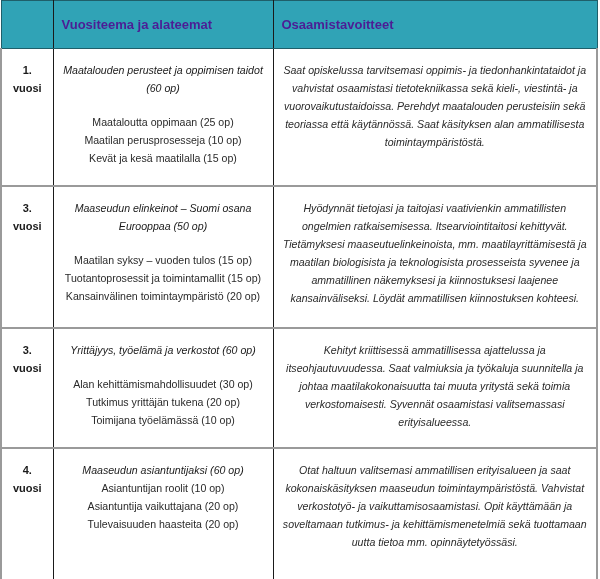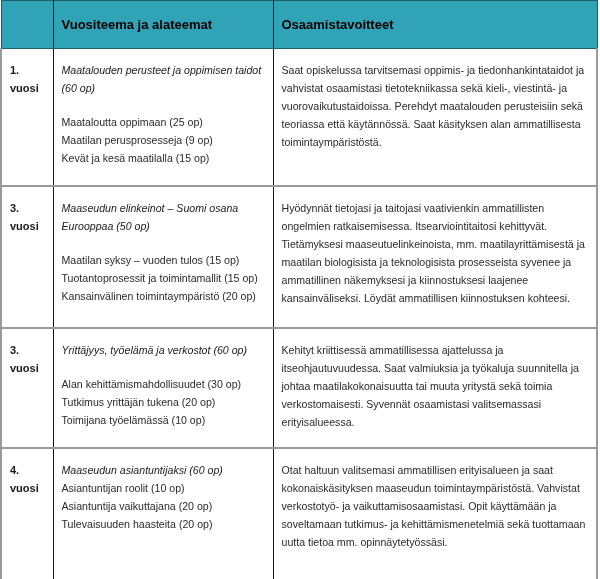--- a/index.html
+++ b/index.html
@@ -6,49 +6,50 @@
   body { width: 600px; height: 579px; overflow: hidden; font-family: "Liberation Sans", "DejaVu Sans", sans-serif; color: #1a1a1a; }
   table.curriculum {
     border-collapse: collapse;
     width: 598px;
     table-layout: fixed;
     font-size: 10.6px;
     line-height: 18px;
   }
   table.curriculum th {
     background: #30a3b6;
-    color: #000000;
+    color: #4c1d95;
     font-weight: bold;
     font-size: 13px;
     text-align: left;
     height: 47px;
     padding: 0 8px;
     border-top: 1px solid #1f5f6a;
     border-bottom: 1px solid #1f5f6a;
     border-left: 1px solid #1a1a1a;
     border-right: 1px solid #1a1a1a;
   }
   table.curriculum th:first-child { border-left: 1px solid #1f5f6a; }
   table.curriculum th:last-child { border-right: 1px solid #1f5f6a; }
   table.curriculum td {
     vertical-align: top;
     padding: 12px 8px 10px 8px;
     border-left: 1px solid #1a1a1a;
     border-right: 1px solid #1a1a1a;
     border-bottom: 2px solid #9a9a9a;
+    text-align: center;
   }
   table.curriculum td:first-child { border-left: 2px solid #9a9a9a; font-weight: bold; font-size: 11px; }
   table.curriculum td:last-child { border-right: 2px solid #9a9a9a; }
   .col-year { width: 52px; }
   .col-theme { width: 220px; }
   .col-goals { width: auto; }
   .theme-title { font-weight: normal; font-style: italic; display: block; }
   .theme-gap { height: 16px; }
   .subtheme { display: block; color: #2a2a2a; }
-  .goals-text { display: block; color: #2a2a2a; }
+  .goals-text { display: block; color: #2a2a2a; font-style: italic; }
   tr.r1 td { height: 114px; }
   tr.r2 td { height: 118px; }
   tr.r3 td { height: 96px; }
   tr.r4 td { height: 110px; }
 </style>
 </head>
 <body>
 
 <table class="curriculum">
   <colgroup>
@@ -63,21 +64,21 @@
       <th>Osaamistavoitteet</th>
     </tr>
   </thead>
   <tbody>
     <tr class="r1">
       <td>1. vuosi</td>
       <td>
         <span class="theme-title">Maatalouden perusteet ja oppimisen taidot (60 op)</span>
         <div class="theme-gap"></div>
         <span class="subtheme">Maataloutta oppimaan (25 op)</span>
-        <span class="subtheme">Maatilan perusprosesseja (9 op)</span>
+        <span class="subtheme">Maatilan perusprosesseja (10 op)</span>
         <span class="subtheme">Kevät ja kesä maatilalla (15 op)</span>
       </td>
       <td>
         <span class="goals-text">Saat opiskelussa tarvitsemasi oppimis- ja tiedonhankintataidot ja vahvistat osaamistasi tietotekniikassa sekä kieli-, viestintä- ja vuorovaikutustaidoissa. Perehdyt maatalouden perusteisiin sekä teoriassa että käytännössä. Saat käsityksen alan ammatillisesta toimintaympäristöstä.</span>
       </td>
     </tr>
     <tr class="r2">
       <td>3. vuosi</td>
       <td>
         <span class="theme-title">Maaseudun elinkeinot – Suomi osana Eurooppaa (50 op)</span>

